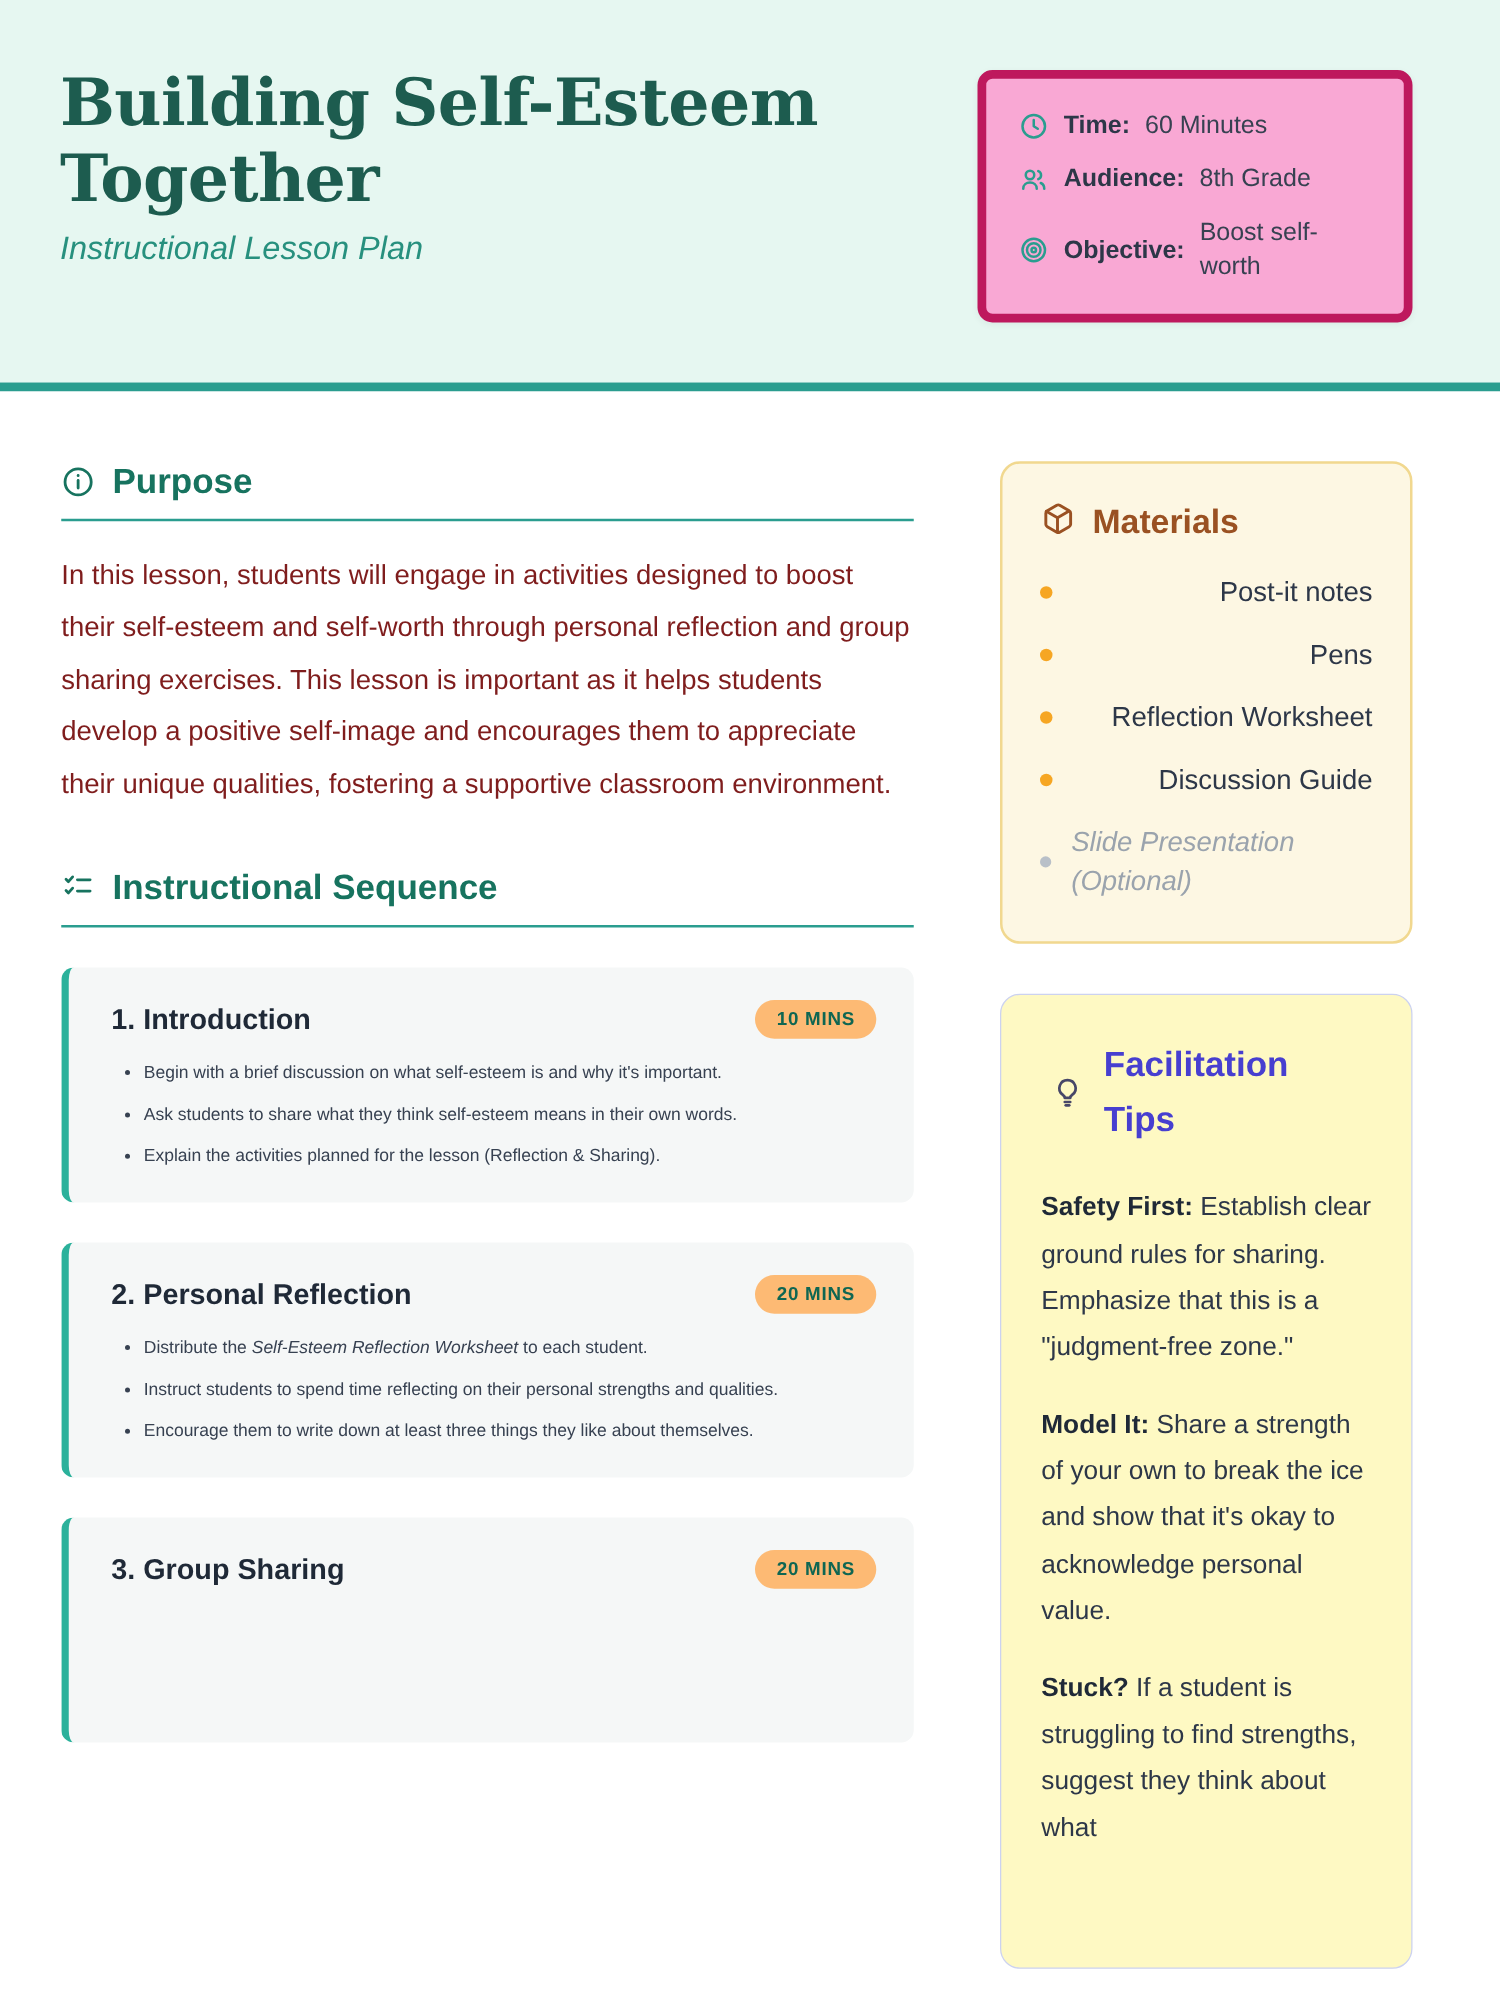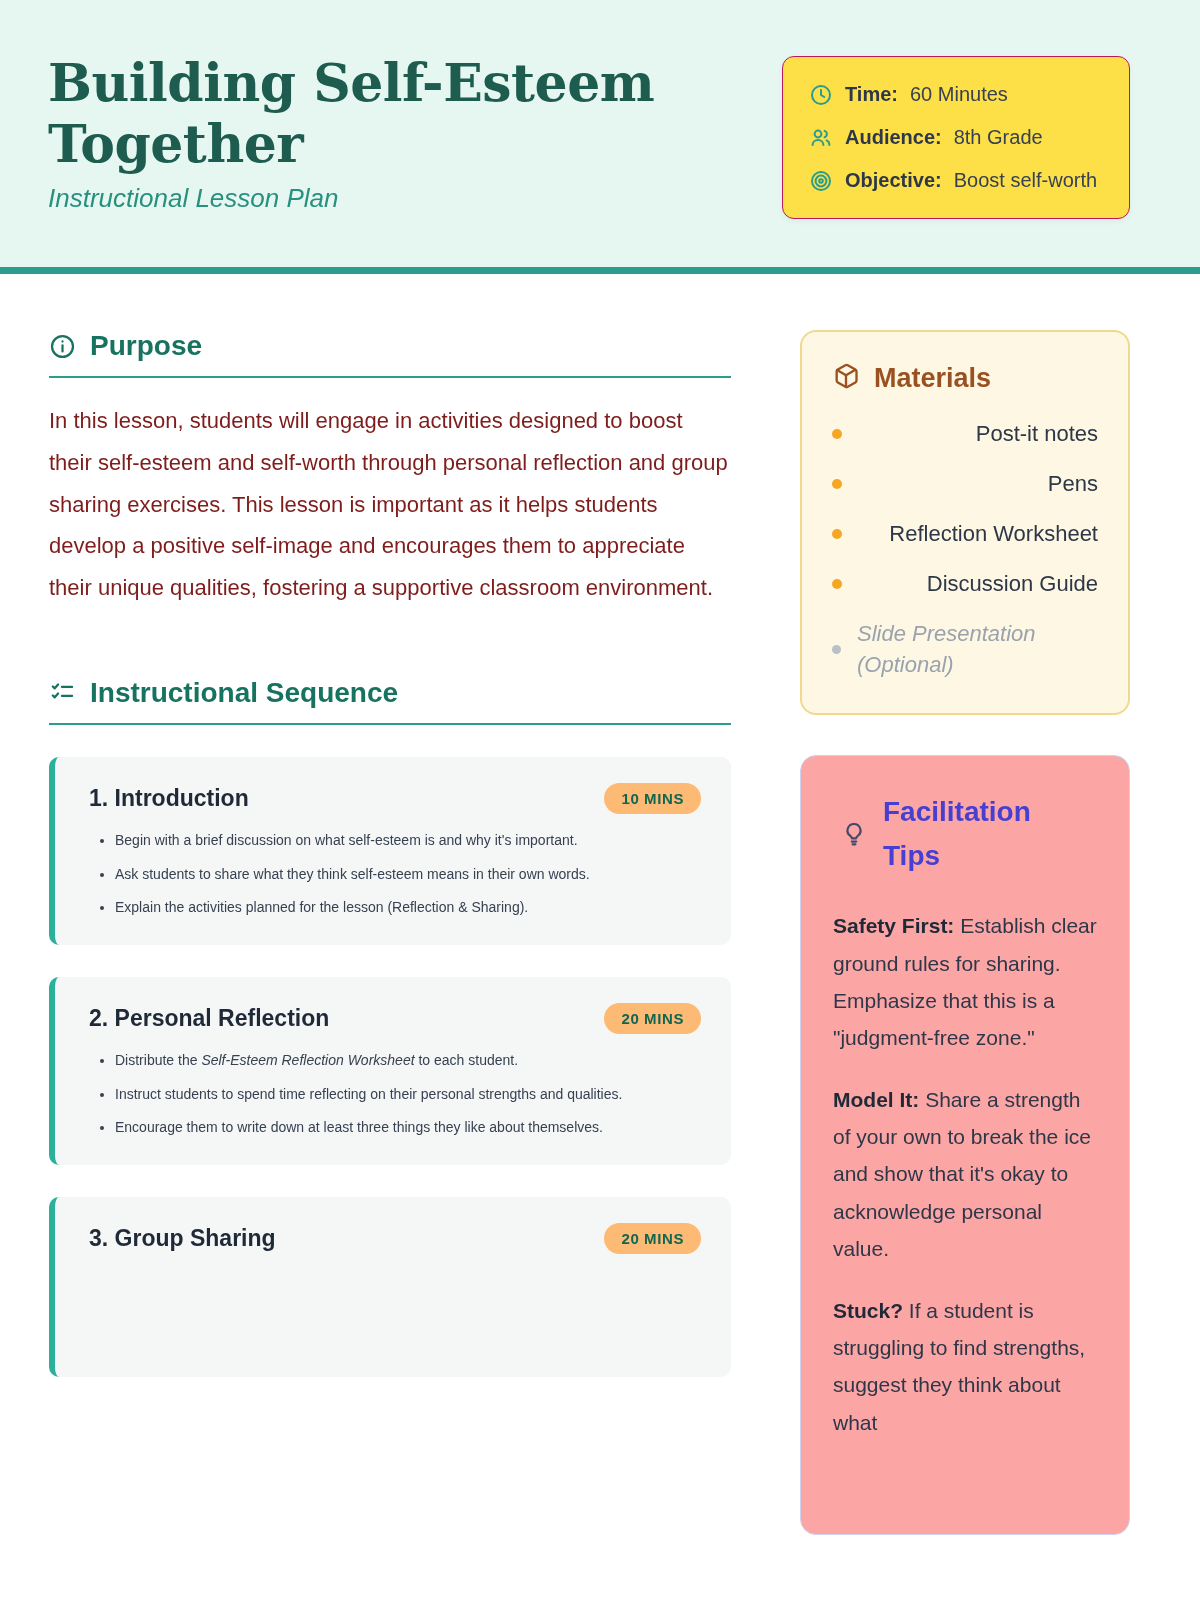--- a/index.html
+++ b/index.html
@@ -30,22 +30,22 @@
     color: #1d5c4f;
     letter-spacing: -0.5px;
   }
   .doc-subtitle {
     margin-top: 8px;
     font-size: 26px;
     font-style: italic;
     color: #27907e;
   }
   .meta-card {
-    background: #fde047;
-    border: 1px solid #be185d;
+    background: #f9a8d4;
+    border: 7px solid #be185d;
     border-radius: 12px;
     box-shadow: 0 2px 6px rgba(0,0,0,0.05);
     padding: 24px 26px;
     width: 348px;
     margin-top: 4px;
   }
   .meta-row {
     display: flex;
     align-items: center;
     gap: 12px;
@@ -82,21 +82,21 @@
   }
   .section-heading .icon { display: flex; }
 
   .purpose-body {
     margin-top: 22px;
     font-size: 22px;
     line-height: 1.9;
     color: #7f1d1d;
   }
 
-  .seq-section { margin-top: 68px; }
+  .seq-section { margin-top: 46px; }
 
   .step-card {
     background: #f5f7f7;
     border-left: 6px solid #2bb19b;
     border-radius: 10px;
     padding: 26px 30px 26px 34px;
     margin-top: 32px;
   }
   .step-header {
     display: flex;
@@ -154,21 +154,21 @@
     flex: 0 0 10px;
     width: 10px; height: 10px;
     border-radius: 50%;
     background: #f6a623;
   }
   .materials-list li.optional { color: #9aa3ad; font-style: italic; }
   .materials-list li.optional .dot { background: #b9c0c8; width: 9px; height: 9px; flex-basis: 9px; }
 
   
   .tips-card {
-    background: #fca5a5;
+    background: #fef9c3;
     border: 1px solid #ccd2f0;
     border-radius: 16px;
     padding: 34px 32px;
     margin-top: 40px;
     min-height: 780px;
   }
   .tips-heading {
     display: flex;
     align-items: center;
     gap: 16px;

